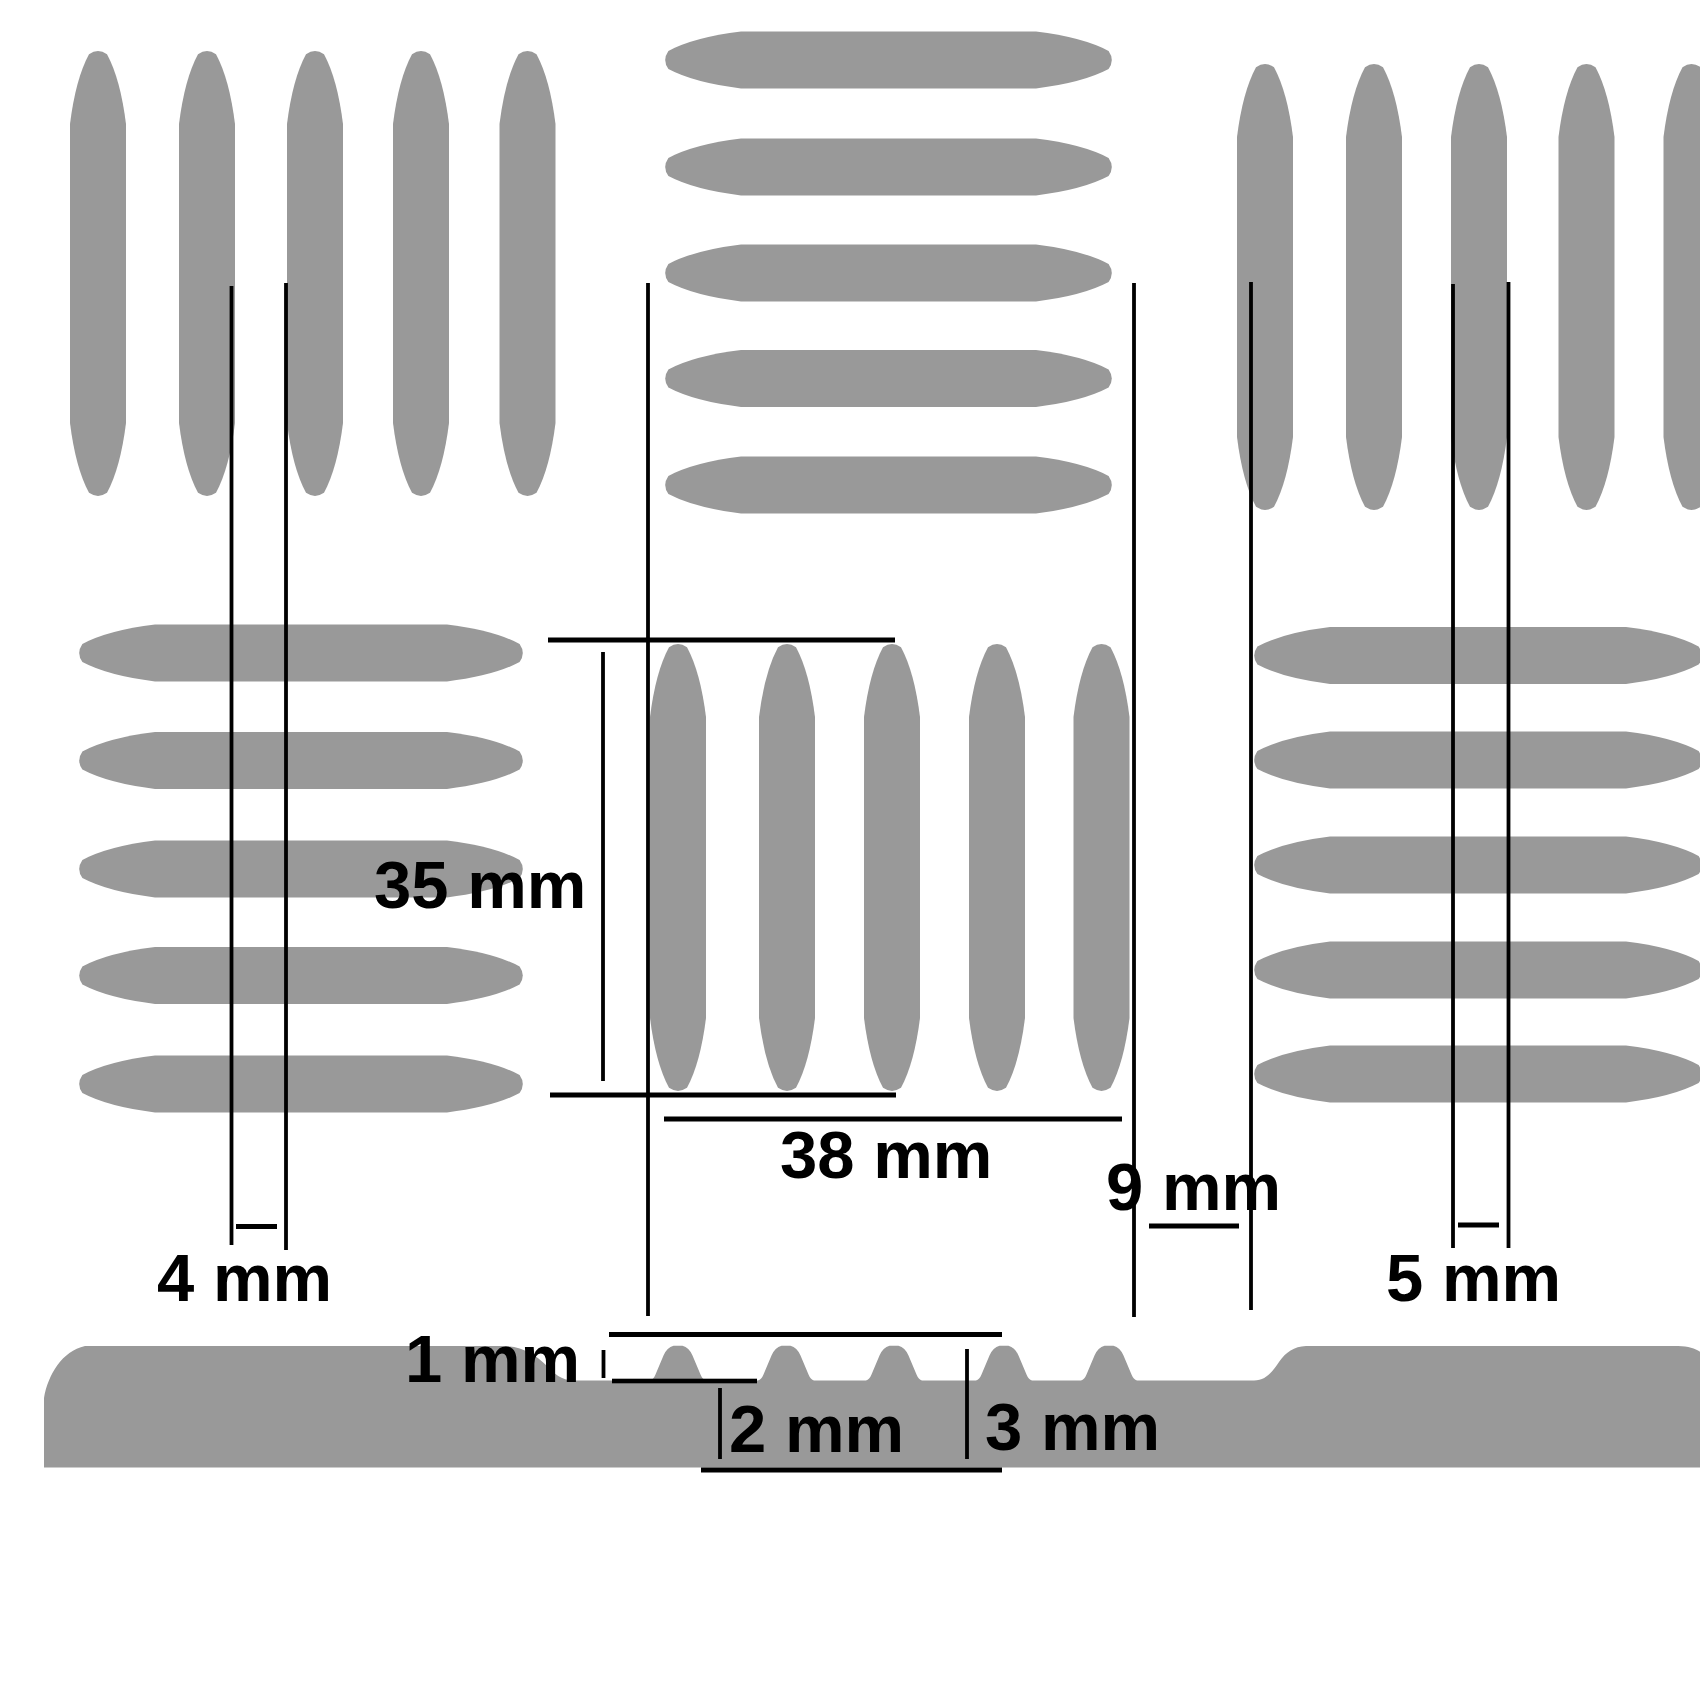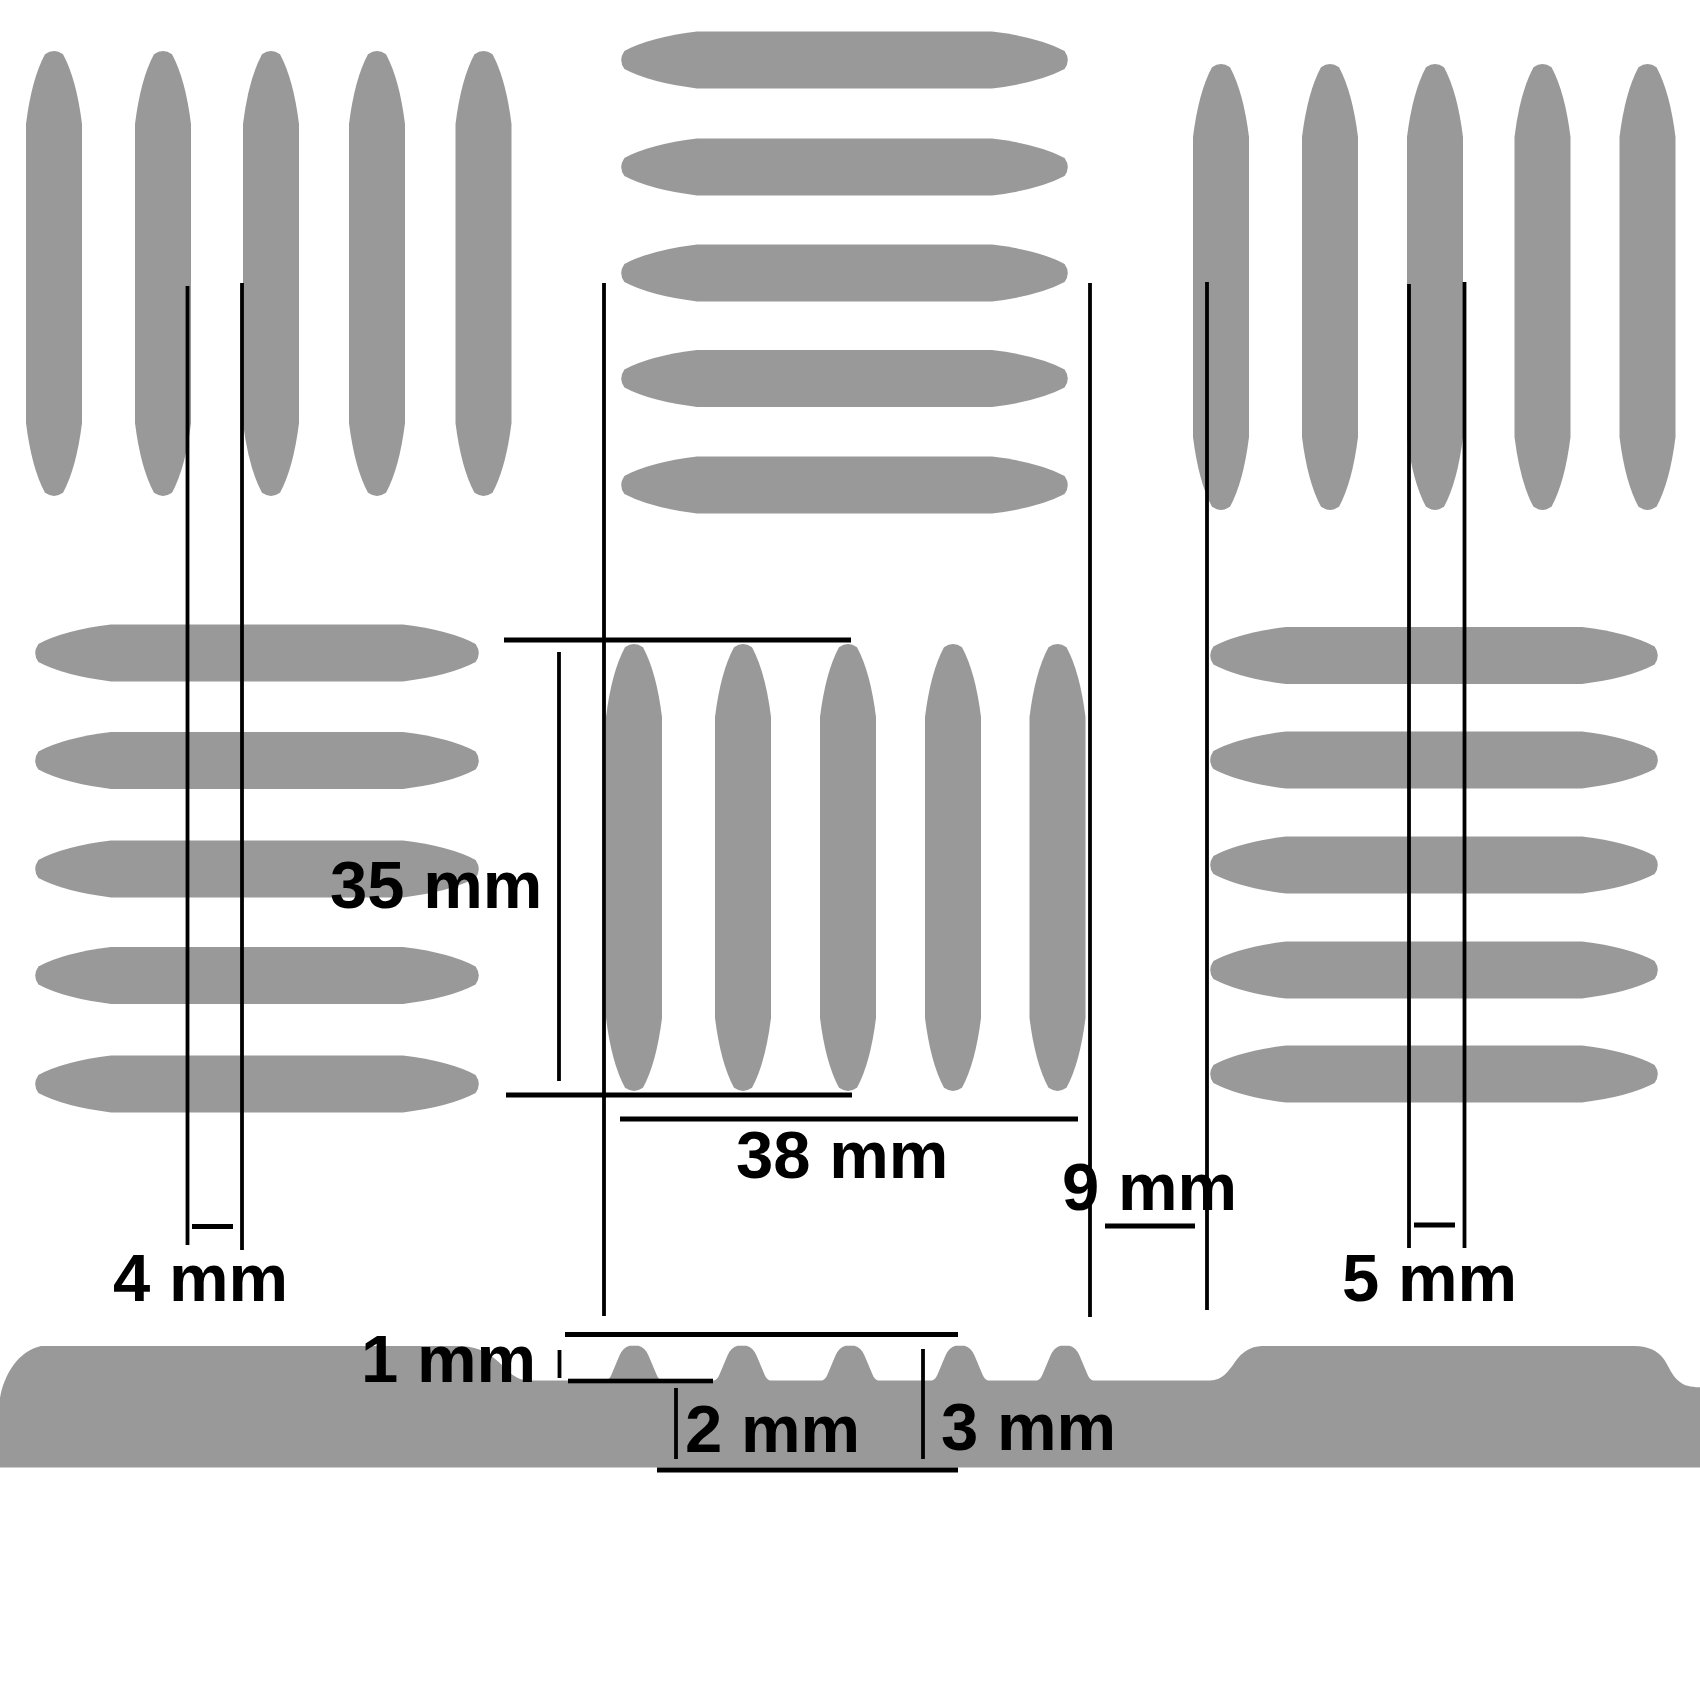--- a/index.html
+++ b/index.html
@@ -1,17 +1,17 @@
 <!DOCTYPE html>
 <html><head>
 <meta charset="utf-8">
 <title>Checker plate dimensions</title>
 <style>
 html,body{margin:0;padding:0;background:#fff;}
-#page{width:1380px;height:1700px;position:relative;background:#fff;}
+#page{width:1380px;height:1700px;position:relative;background:#fff;padding-left:44px;}
 </style>
 </head>
 <body>
 <div id="page">
 
 <svg width="1700" height="1700" viewBox="0 0 1700 1700">
 
 <g fill="#999999">
 <path d="M26.0,124.0 Q31.6,79.0 45.0,54.2 Q54.0,48.0 63.0,54.2 Q76.4,79.0 82.0,124.0 L82.0,423.0 Q76.4,468.0 63.0,492.8 Q54.0,499.0 45.0,492.8 Q31.6,468.0 26.0,423.0 Z"></path>
 <path d="M135.0,124.0 Q140.6,79.0 154.0,54.2 Q163.0,48.0 172.0,54.2 Q185.4,79.0 191.0,124.0 L191.0,423.0 Q185.4,468.0 172.0,492.8 Q163.0,499.0 154.0,492.8 Q140.6,468.0 135.0,423.0 Z"></path>

